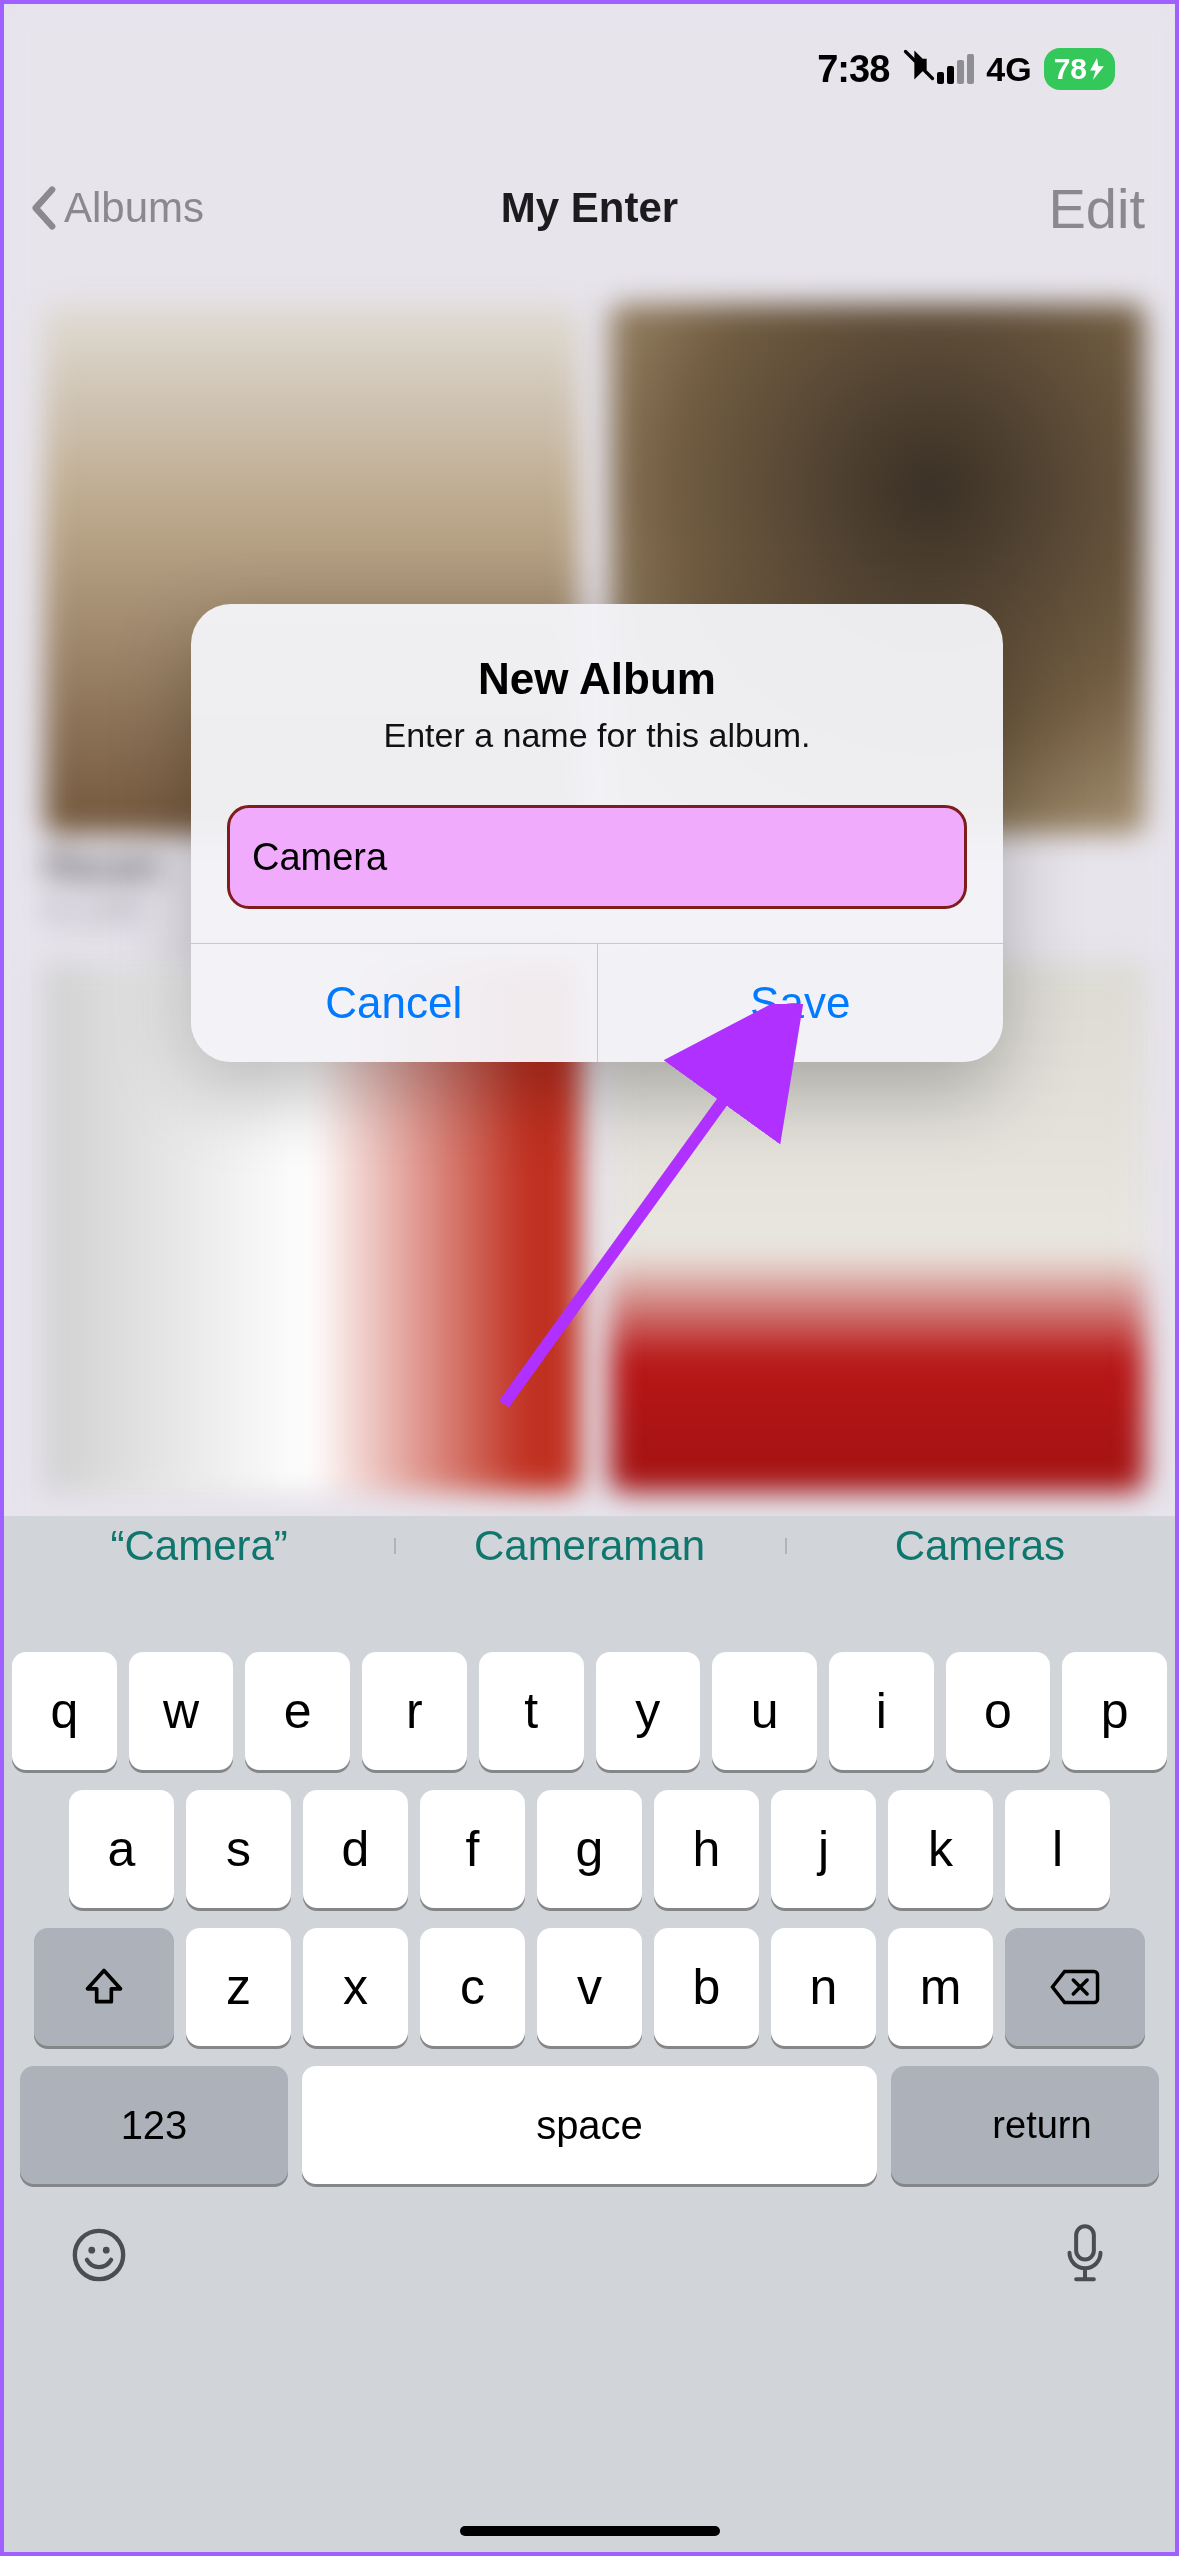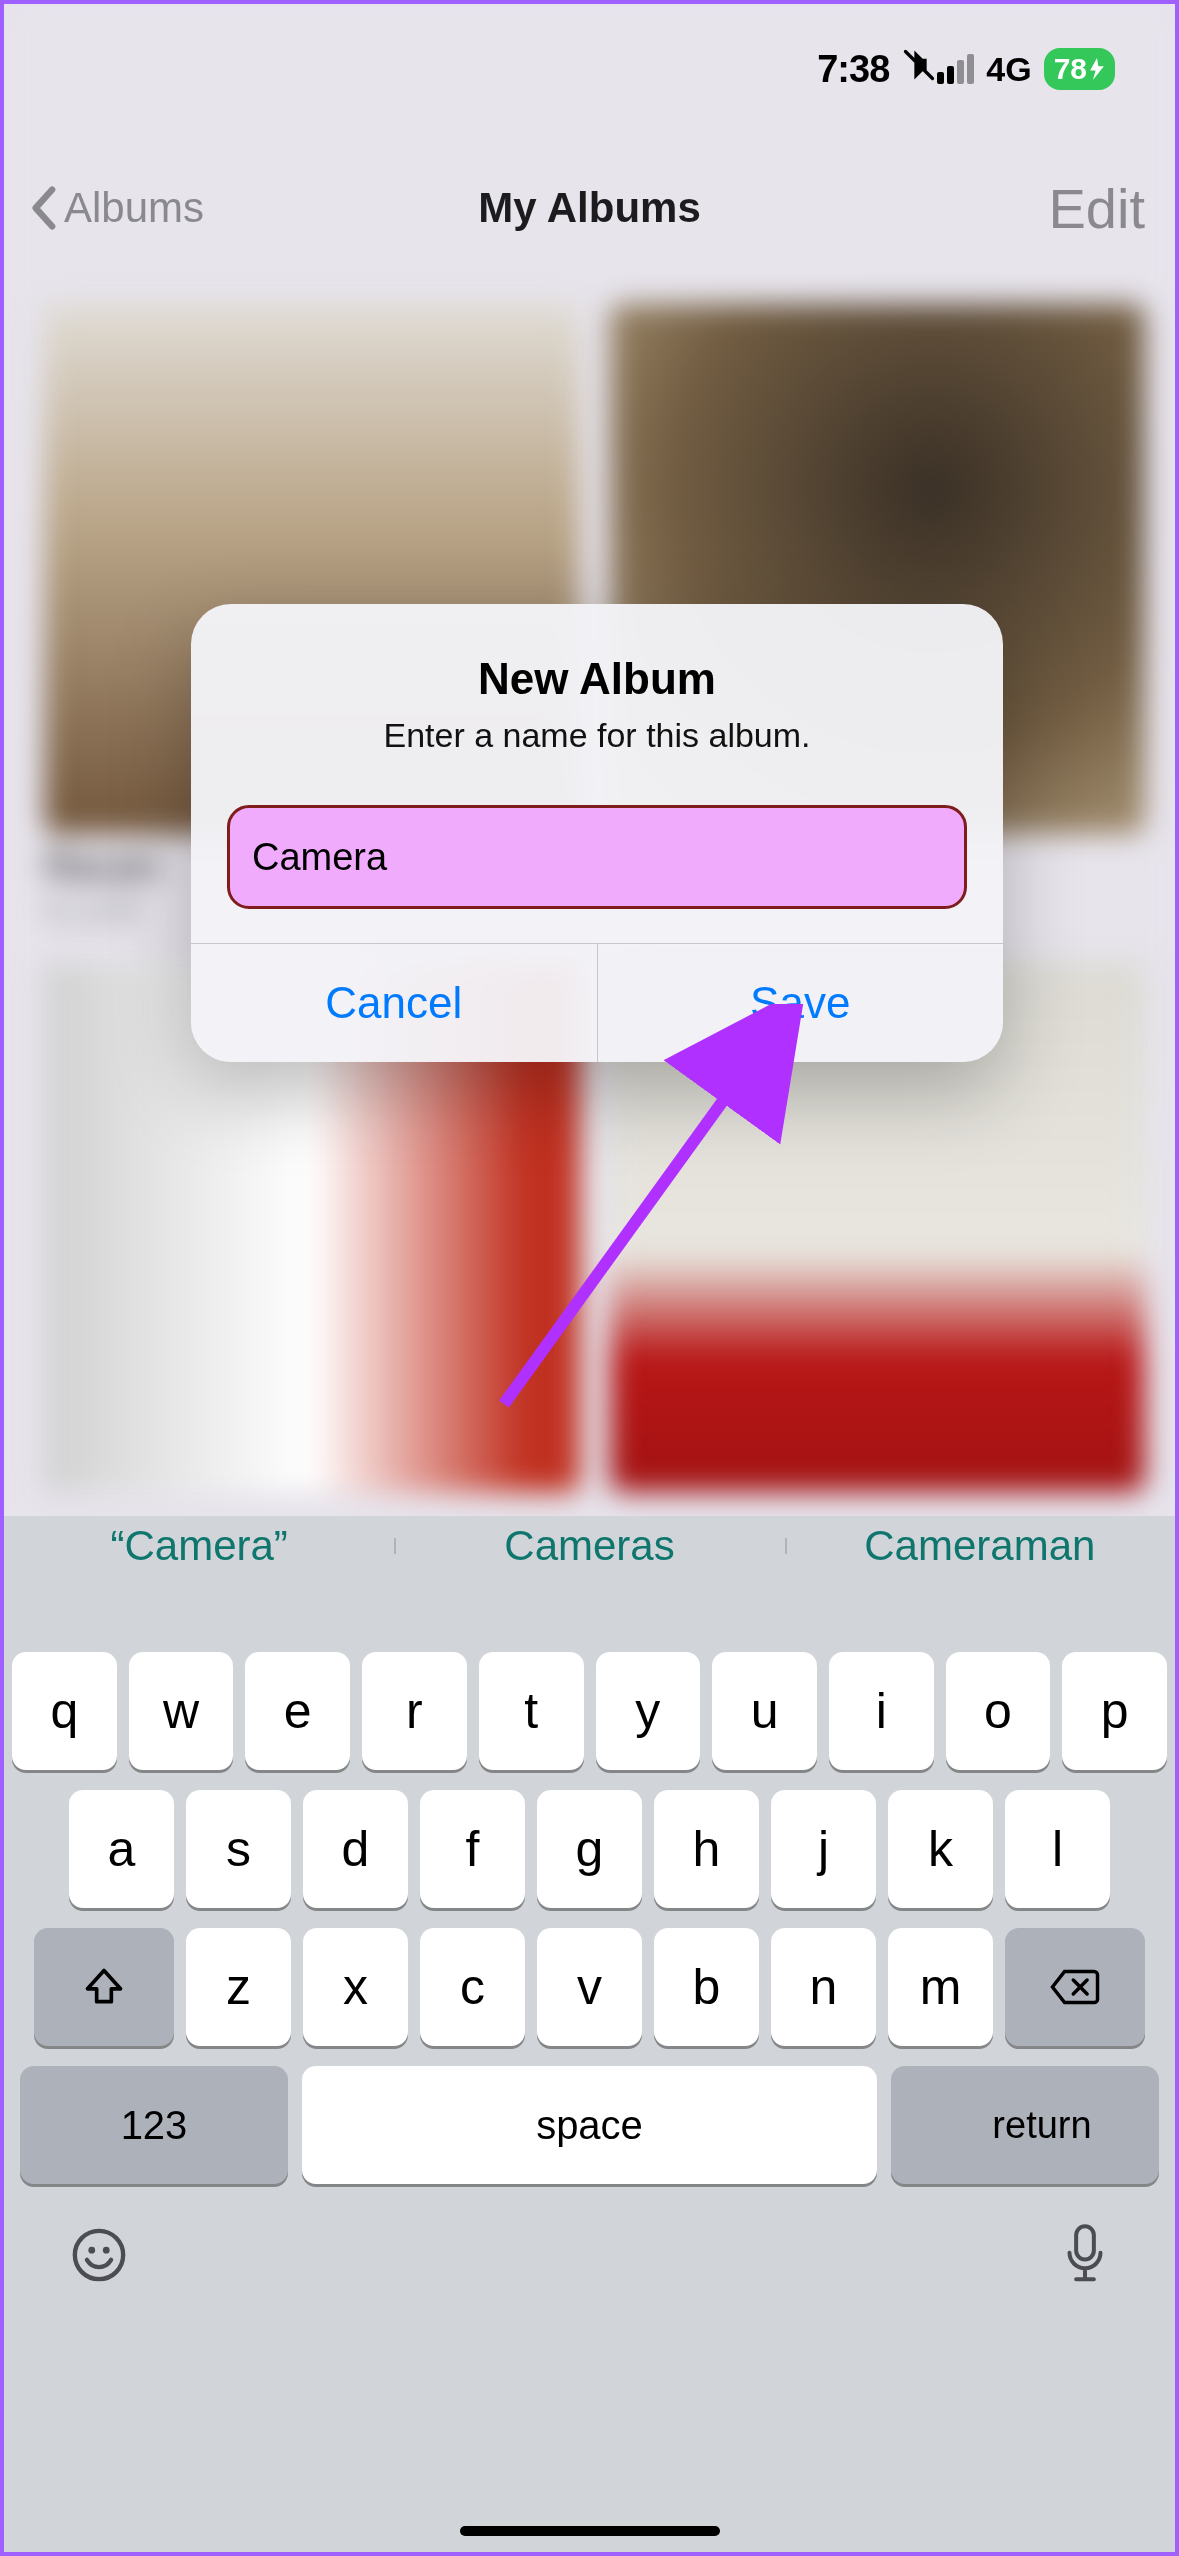--- a/index.html
+++ b/index.html
@@ -296,21 +296,21 @@
   </div>
 </div>
 
 <div class="nav-bar">
   <div class="nav-back">
     <svg width="30" height="44" viewBox="0 0 14 24">
         <path d="M12 2L3 12l9 10" stroke="#8a8a8e" stroke-width="3.5" fill="none" stroke-linecap="round" stroke-linejoin="round"></path>
       </svg>
     <span>Albums</span>
   </div>
-  <div class="nav-title">My Albums</div>
+  <div class="nav-title">My Enter</div>
   <div class="nav-edit">Edit</div>
 </div>
 
 <div class="album-grid">
   <div class="album-tile">
     <div class="album-thumb photo1"></div>
     <div class="album-caption">Recen</div>
     <div class="album-count">4,124</div>
   </div>
   <div class="album-tile">
@@ -343,22 +343,22 @@
     <marker id="ah" markerWidth="14" markerHeight="14" refX="6" refY="6" orient="auto">
       <path d="M0,0 L12,6 L0,12 z" fill="#b030ff"></path>
     </marker>
   </defs>
   <line x1="40" y1="400" x2="300" y2="40" stroke="#b030ff" stroke-width="12" marker-end="url(#ah)"></line>
 </svg>
 
 <div class="kbd-panel">
   <div class="suggest-row">
     <div class="suggest-item">“Camera”</div>
+    <div class="suggest-item">Cameraman</div>
     <div class="suggest-item">Cameras</div>
-    <div class="suggest-item">Cameraman</div>
   </div>
   <div class="key-rows">
     <div class="key-row" id="row1">
         <div class="keycap">q</div>
         <div class="keycap">w</div>
         <div class="keycap">e</div>
         <div class="keycap">r</div>
         <div class="keycap">t</div>
         <div class="keycap">y</div>
         <div class="keycap">u</div>

